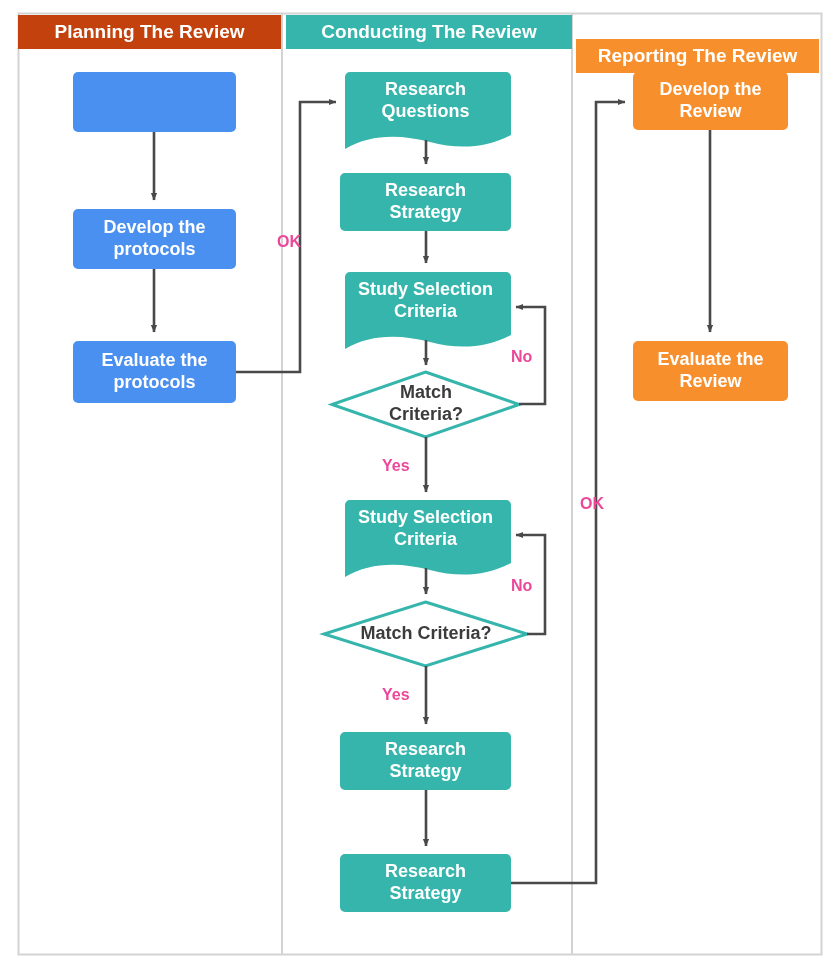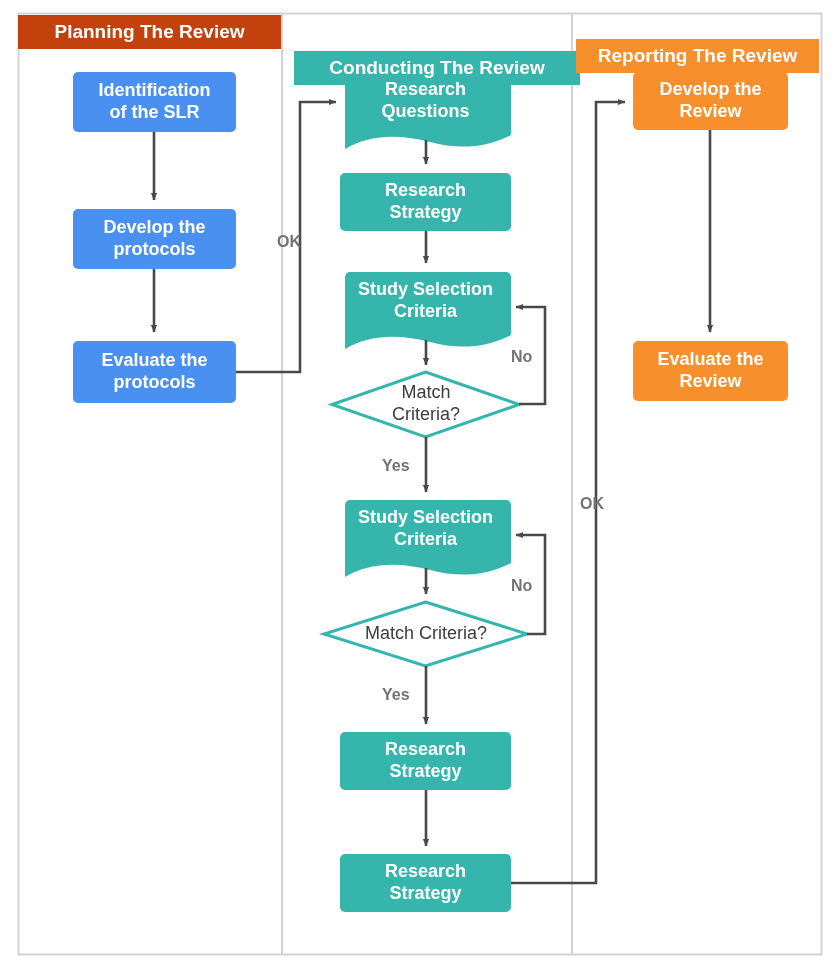--- a/index.html
+++ b/index.html
@@ -50,28 +50,28 @@
     pointer-events: none;
   }
   .diamond-label {
     position: absolute;
     display: flex;
     align-items: center;
     justify-content: center;
     text-align: center;
     color: #3c3c3c;
     font-size: 18px;
-    font-weight: normal;
+    font-weight: bold;
     line-height: 1.22;
     white-space: pre-line;
     pointer-events: none;
   }
   .edge-label {
     position: absolute;
-    color: #737373;
+    color: #ec4899;
     font-size: 16px;
     font-weight: bold;
     white-space: nowrap;
   }
 </style>
 </head>
 <body>
 
 <div id="canvas">
 
@@ -159,25 +159,23 @@
 
       <line x1="426" y1="790" x2="426" y2="846" marker-end="url(#arrowhead)"></line>
 
       <path d="M511,883 H596 V102 H625" marker-end="url(#arrowhead)"></path>
 
       <line x1="710" y1="130" x2="710" y2="332" marker-end="url(#arrowhead)"></line>
     </g>
   </svg>
 
   <div class="hdr" style="left:18px; top:15px; width:263px; background:#c2410c;">Planning The Review</div>
-  <div class="hdr" style="left:294px; top:15px; width:286px; background:#35b5ab;margin-top:36px;">Conducting The Review</div>
+  <div class="hdr" style="left:286px; top:15px; width:286px; background:#35b5ab;">Conducting The Review</div>
   <div class="hdr" style="left:576px; top:15px; width:243px; background:#f7902c;margin-top:24px;">Reporting The Review</div>
 
-  <div class="node-label" style="left:73px; top:72px; width:163px; height:60px;">Identification
-of the SLR</div>
   <div class="node-label" style="left:73px; top:209px; width:163px; height:60px;">Develop the
 protocols</div>
   <div class="node-label" style="left:73px; top:341px; width:163px; height:62px;">Evaluate the
 protocols</div>
 
   <div class="node-label" style="left:340px; top:72px; width:171px; height:58px;">Research
 Questions</div>
   <div class="node-label" style="left:340px; top:173px; width:171px; height:58px;">Research
 Strategy</div>
   <div class="node-label" style="left:340px; top:272px; width:171px; height:58px;">Study Selection

